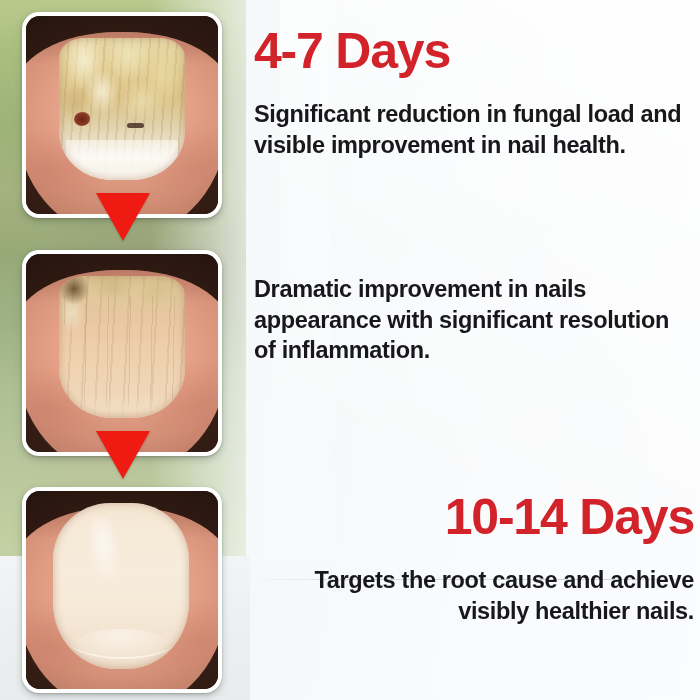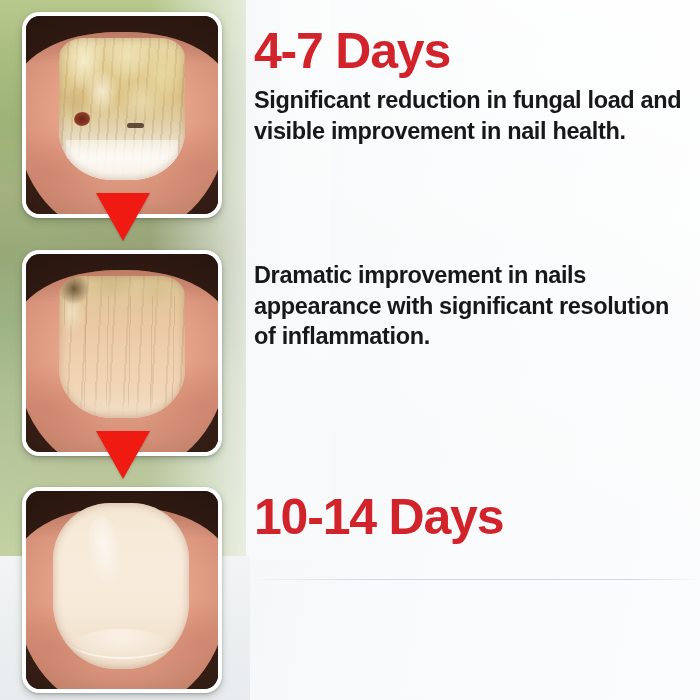--- a/index.html
+++ b/index.html
@@ -285,21 +285,21 @@
     letter-spacing: -1.2px;
     line-height: 1.02;
     white-space: nowrap;
   }
   .body-text {
     color: #18181b;
     font-size: 23.5px;
     font-weight: bold;
     line-height: 1.30;
     letter-spacing: -0.35px;
-    margin-top: 8px;
+    margin-top: 22px;
   }
 </style>
 </head>
 <body>
 
 <div id="bg-root">
   <div id="bg-green"></div>
   <div id="bg-green-fade"></div>
   <div id="bg-lower"></div>
   <div id="bg-sheen"></div>
@@ -357,17 +357,18 @@
         <div class="finger"></div>
         <div class="nail">
           <div class="shine"></div>
           <div class="lunula"></div>
           <div class="edge-white"></div>
         </div>
       </div>
     </div>
   </div>
 
-  <div class="text-block" style="top:492px;">
+  <div class="text-block" style="top:492px;text-align:right;">
     <div class="heading">10-14 Days</div>
+    <div class="body-text">Targets the root cause and achieve visibly healthier nails.</div>
   </div>
 
 </div>
 
 </body></html>

